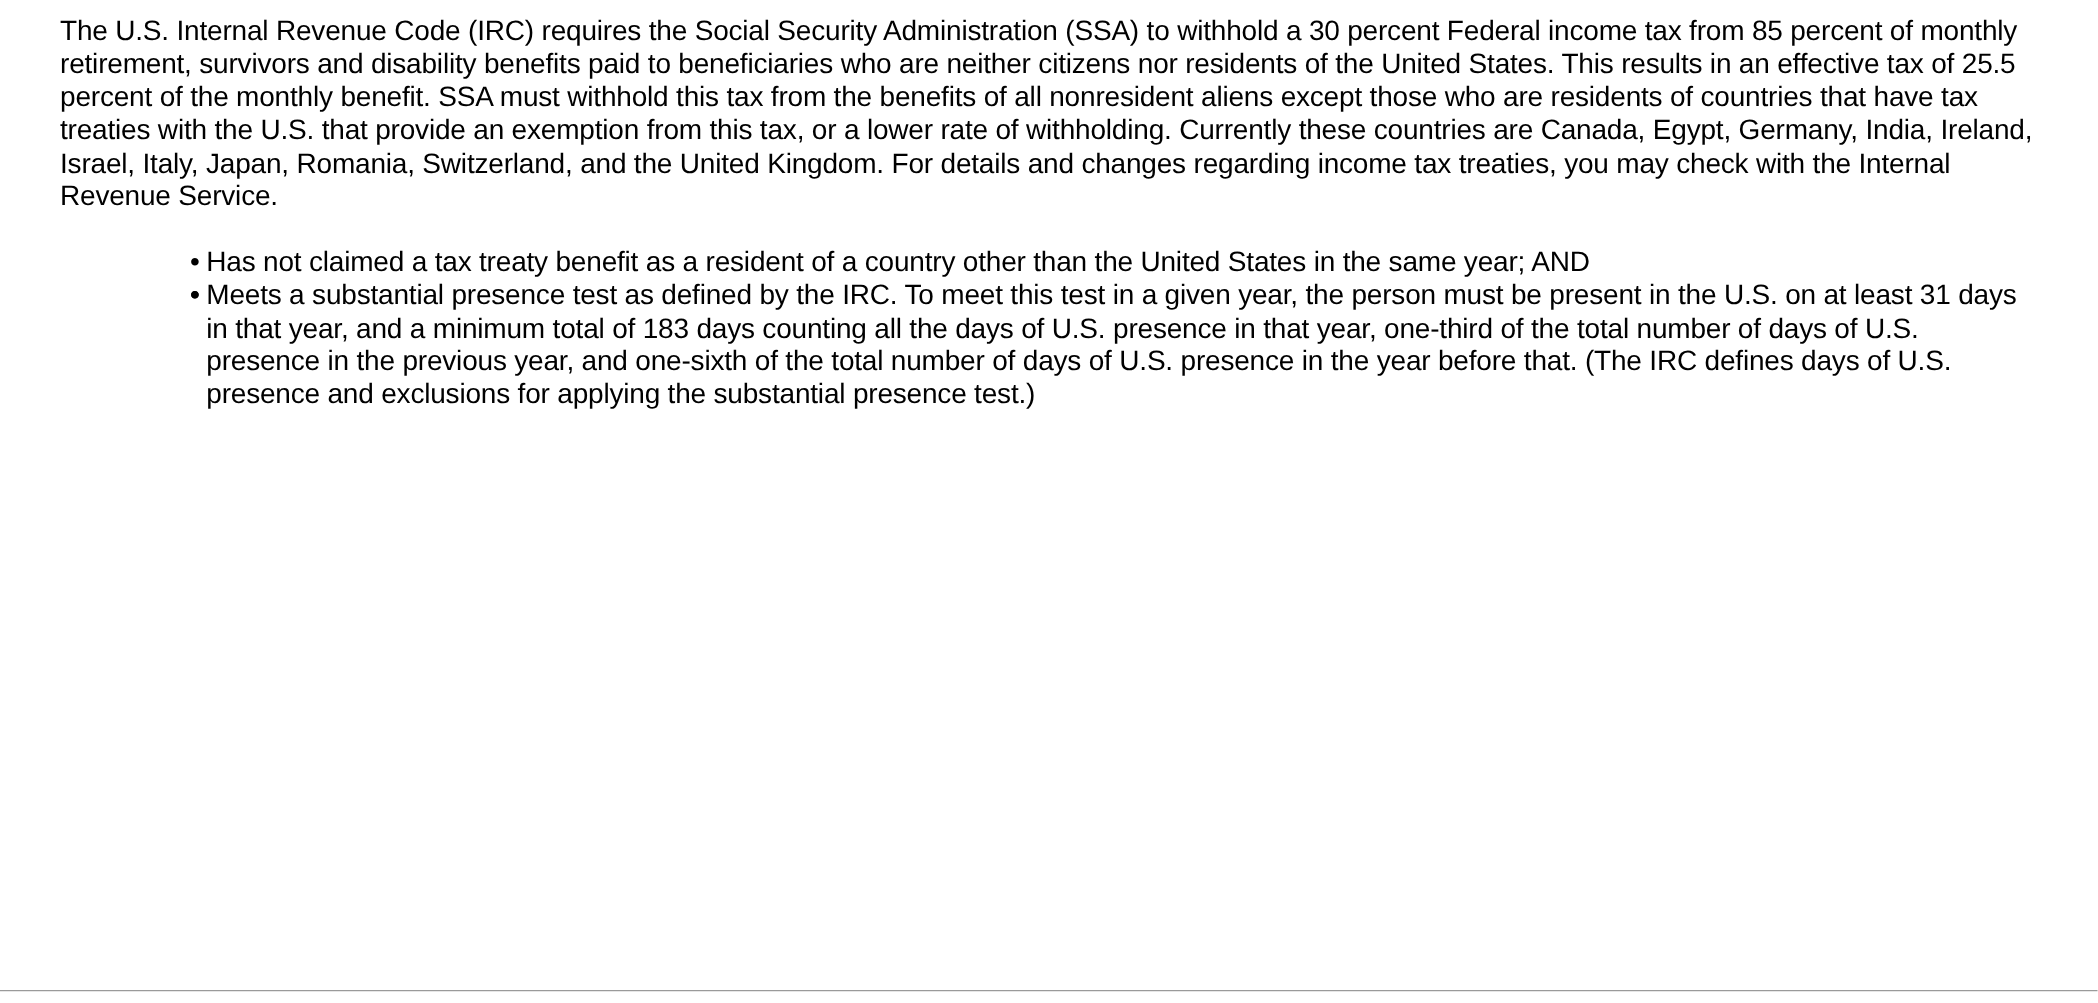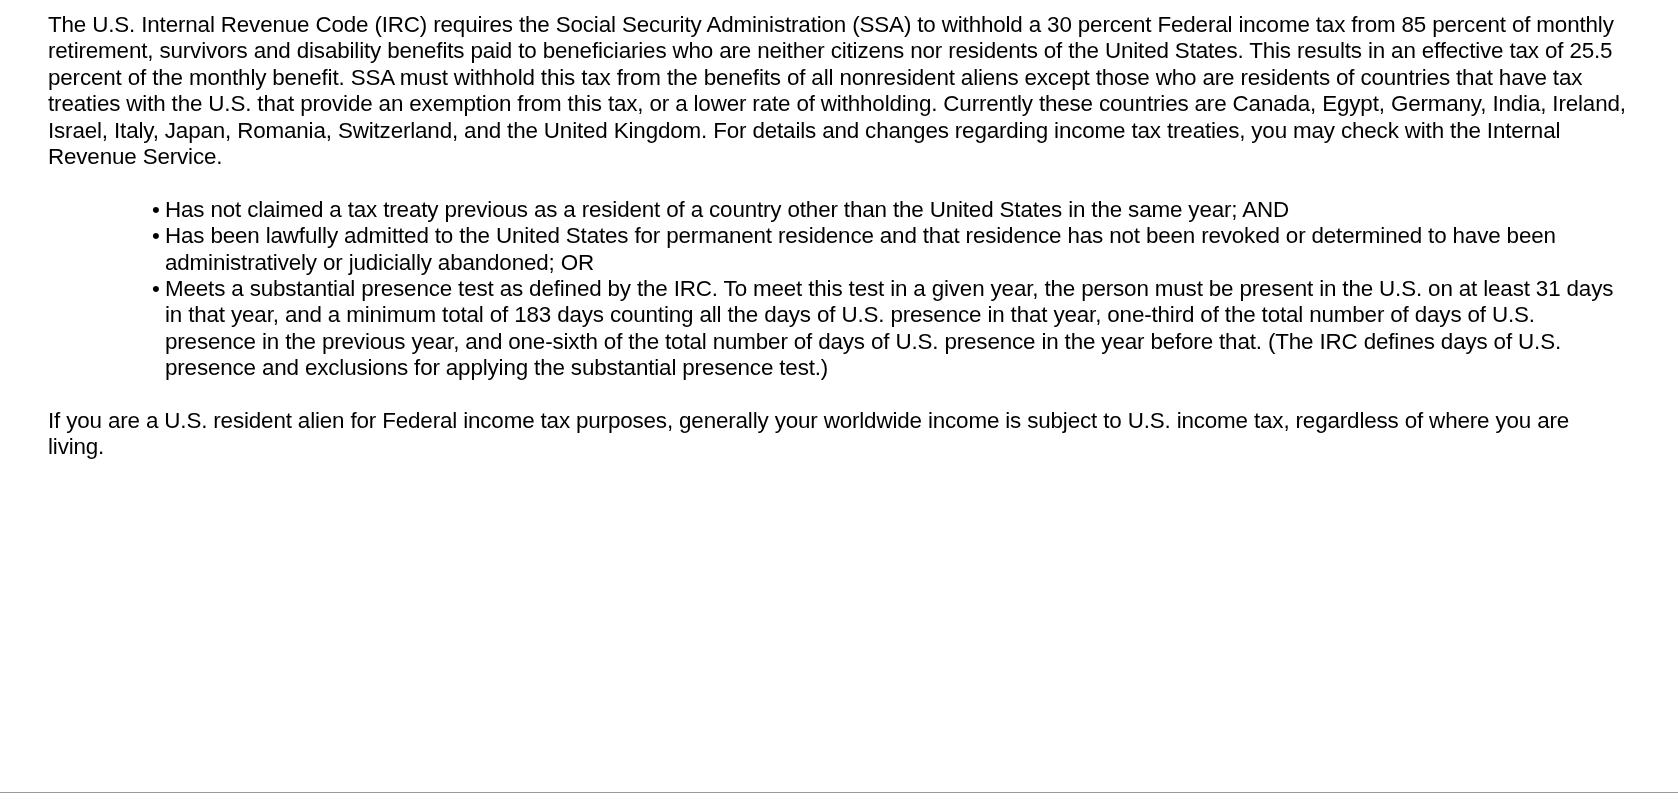--- a/index.html
+++ b/index.html
@@ -81,33 +81,31 @@
   <div class="content">
 
     <p class="para">The U.S. Internal Revenue Code (IRC) requires the Social Security Administration (SSA) to withhold a 30 percent Federal income tax from 85 percent of monthly retirement, survivors and disability benefits paid to beneficiaries who are neither citizens nor residents of the United States. This results in an effective tax of 25.5 percent of the monthly benefit. SSA must withhold this tax from the benefits of all nonresident aliens except those who are residents of countries that have tax treaties with the U.S. that provide an exemption from this tax, or a lower rate of withholding. Currently these countries are Canada, Egypt, Germany, India, Ireland, Israel, Italy, Japan, Romania, Switzerland, and the United Kingdom. For details and changes regarding income tax treaties, you may check with the Internal Revenue Service.</p>
 
     <div class="gap"></div>
 
 
     <ul class="bullets bullet-block">
       <li>
         <span class="bullet-dot">•</span>
-        <span>Has not claimed a tax treaty previous as a resident of a country other than the United States in the same year; AND</span>
+        <span>Has not claimed a tax treaty benefit as a resident of a country other than the United States in the same year; AND</span>
       </li>
       <li>
         <span class="bullet-dot">•</span>
-        <span>Has been lawfully admitted to the United States for permanent residence and that residence has not been revoked or determined to have been administratively or judicially abandoned; OR</span>
       </li>
       <li>
         <span class="bullet-dot">•</span>
         <span>Meets a substantial presence test as defined by the IRC. To meet this test in a given year, the person must be present in the U.S. on at least 31 days in that year, and a minimum total of 183 days counting all the days of U.S. presence in that year, one-third of the total number of days of U.S. presence in the previous year, and one-sixth of the total number of days of U.S. presence in the year before that. (The IRC defines days of U.S. presence and exclusions for applying the substantial presence test.)</span>
       </li>
     </ul>
 
     <div class="gap"></div>
 
-    <p class="para">If you are a U.S. resident alien for Federal income tax purposes, generally your worldwide income is subject to U.S. income tax, regardless of where you are living.</p>
 
   </div>
 
   <hr class="divider">
 
 </div>
 
 </body></html>

